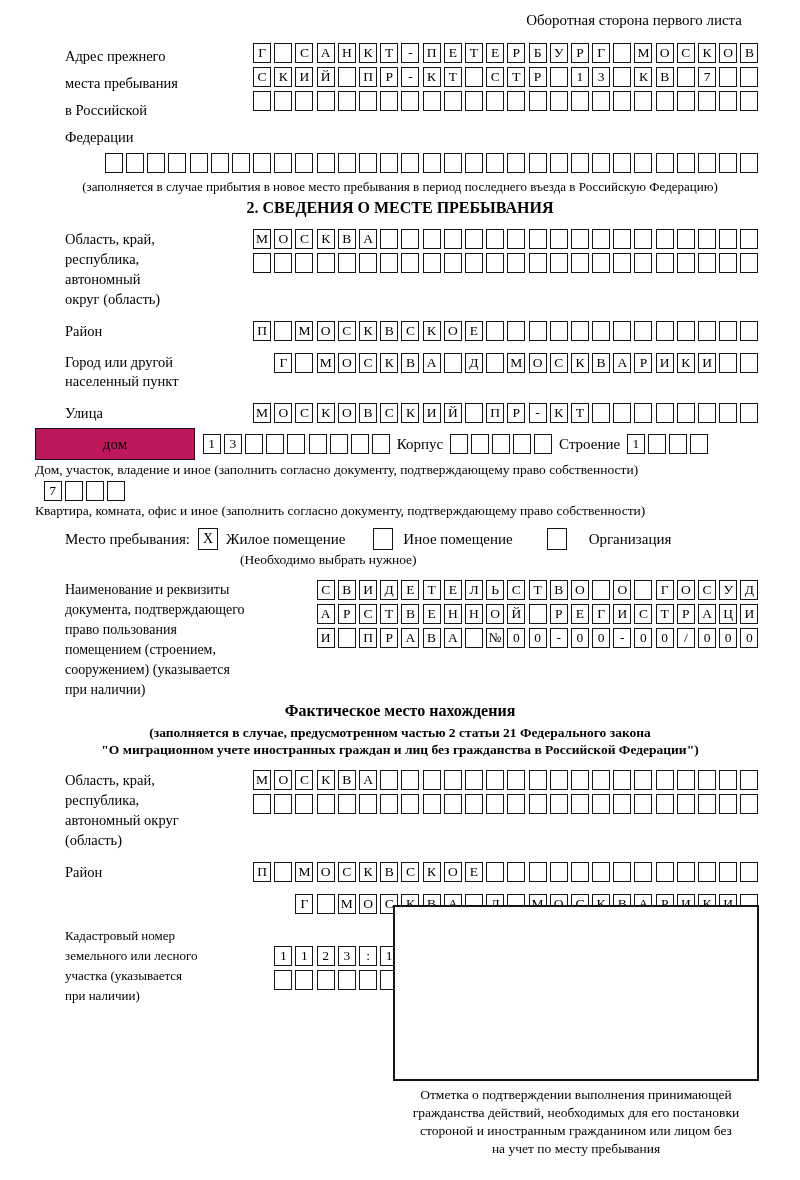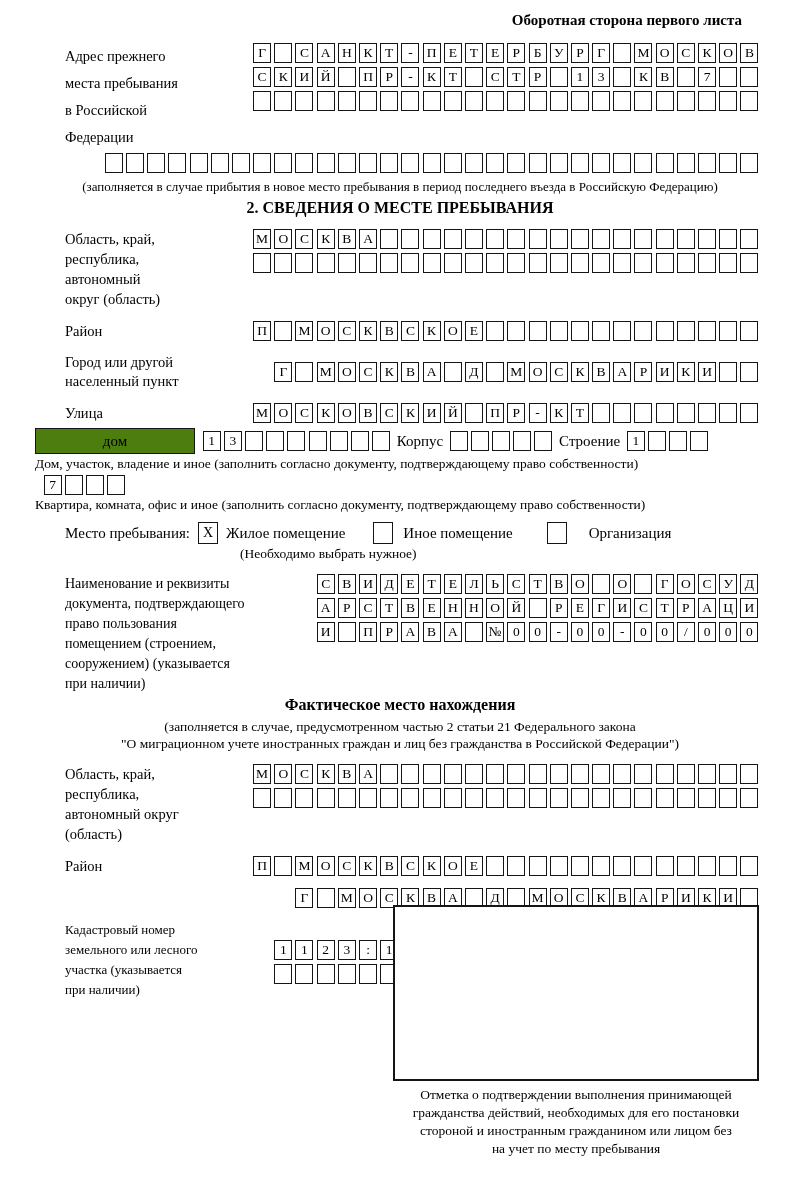--- a/index.html
+++ b/index.html
@@ -2,53 +2,53 @@
 <html><head>
 <meta charset="utf-8">
 <style>
   * { box-sizing: border-box; margin: 0; padding: 0; }
   html,body { background:#fff; }
   body {
     width:800px; height:1180px; overflow:hidden; position:relative;
     font-family:"Liberation Serif","DejaVu Serif",serif; color:#000;
     padding-top:12px;
   }
-  .hdr-note { text-align:right; margin-right:58px; font-size:15px; margin-bottom:14px;font-weight:bold; }
+  .hdr-note { text-align:right; margin-right:58px; font-size:15px; margin-bottom:14px; }
 
   
   .cellrow { display:flex; margin-bottom:4px; }
   .cell {
     width:18px; height:20px; border:1.5px solid #151515; margin:0 1.6px;
     display:flex; align-items:center; justify-content:center;
     font-size:13.5px; line-height:1; background:#fff;
   }
 
   .group { display:flex; margin:12px 40px 2px 65px;gap:12px; }
   .glabel { flex:none; font-size:14.5px; line-height:20px; white-space:nowrap; }
   .glabel.small { font-size:13px; }
   .glabel.doc { font-size:14px; }
   .grows { margin-left:auto; display:flex; flex-direction:column; align-items:flex-end; }
-  .vcenter { align-items:center; }
+  .vcenter { }
 
   .fullrow { display:flex; justify-content:flex-end; margin:0 40px 2px 0; }
   .note-c { text-align:center; font-size:13px; margin-bottom:4px; }
   .sec-title { text-align:center; font-weight:bold; font-size:16px; margin:2px 0 4px 0; }
 
   .inline-row { display:flex; align-items:center; margin-left:35px; margin-right:40px; margin-bottom:2px; }
-  .widebox { height:26px; border:1.5px solid #151515; display:flex; align-items:center; justify-content:center; font-size:15px; background:#4d7c0f; }
+  .widebox { height:32px; border:1.5px solid #151515; display:flex; align-items:center; justify-content:center; font-size:15px; background:#be185d; }
   .dom-box { width:160px; }
   .kv-box { width:195px; }
   .mini-label { font-size:15px; padding:0 5px; }
   .note-l { font-size:13.5px; margin:0 0 3px 35px; }
 
   .stay-row { display:flex; align-items:center; margin:9px 0 2px 65px; font-size:15px; }
   .chk { width:20px; height:22px; border:1.5px solid #151515; display:flex; align-items:center; justify-content:center; font-size:14px; flex:none; background:#fff; }
   .stay-note { font-size:13.5px; margin:0 0 6px 240px; }
 
-  .act-note { text-align:center; font-size:13.5px; line-height:17px; }
+  .act-note { text-align:center; font-size:13.5px; line-height:17px;font-weight:bold; }
   .mb2{margin-bottom:2px;} .mb3{margin-bottom:3px;} .mb4{margin-bottom:4px;} .mb5{margin-bottom:5px;}
 
   .stamp-wrap { position:absolute; top:905px; left:393px; width:366px; }
   .stamp-box { width:366px; height:176px; border:2px solid #151515; background:#fff; }
   .stamp-caption { margin-top:5px; text-align:center; font-size:13.5px; line-height:18px; }
   .stamp-caption div { white-space:nowrap; }
 </style>
 </head>
 <body>
 

